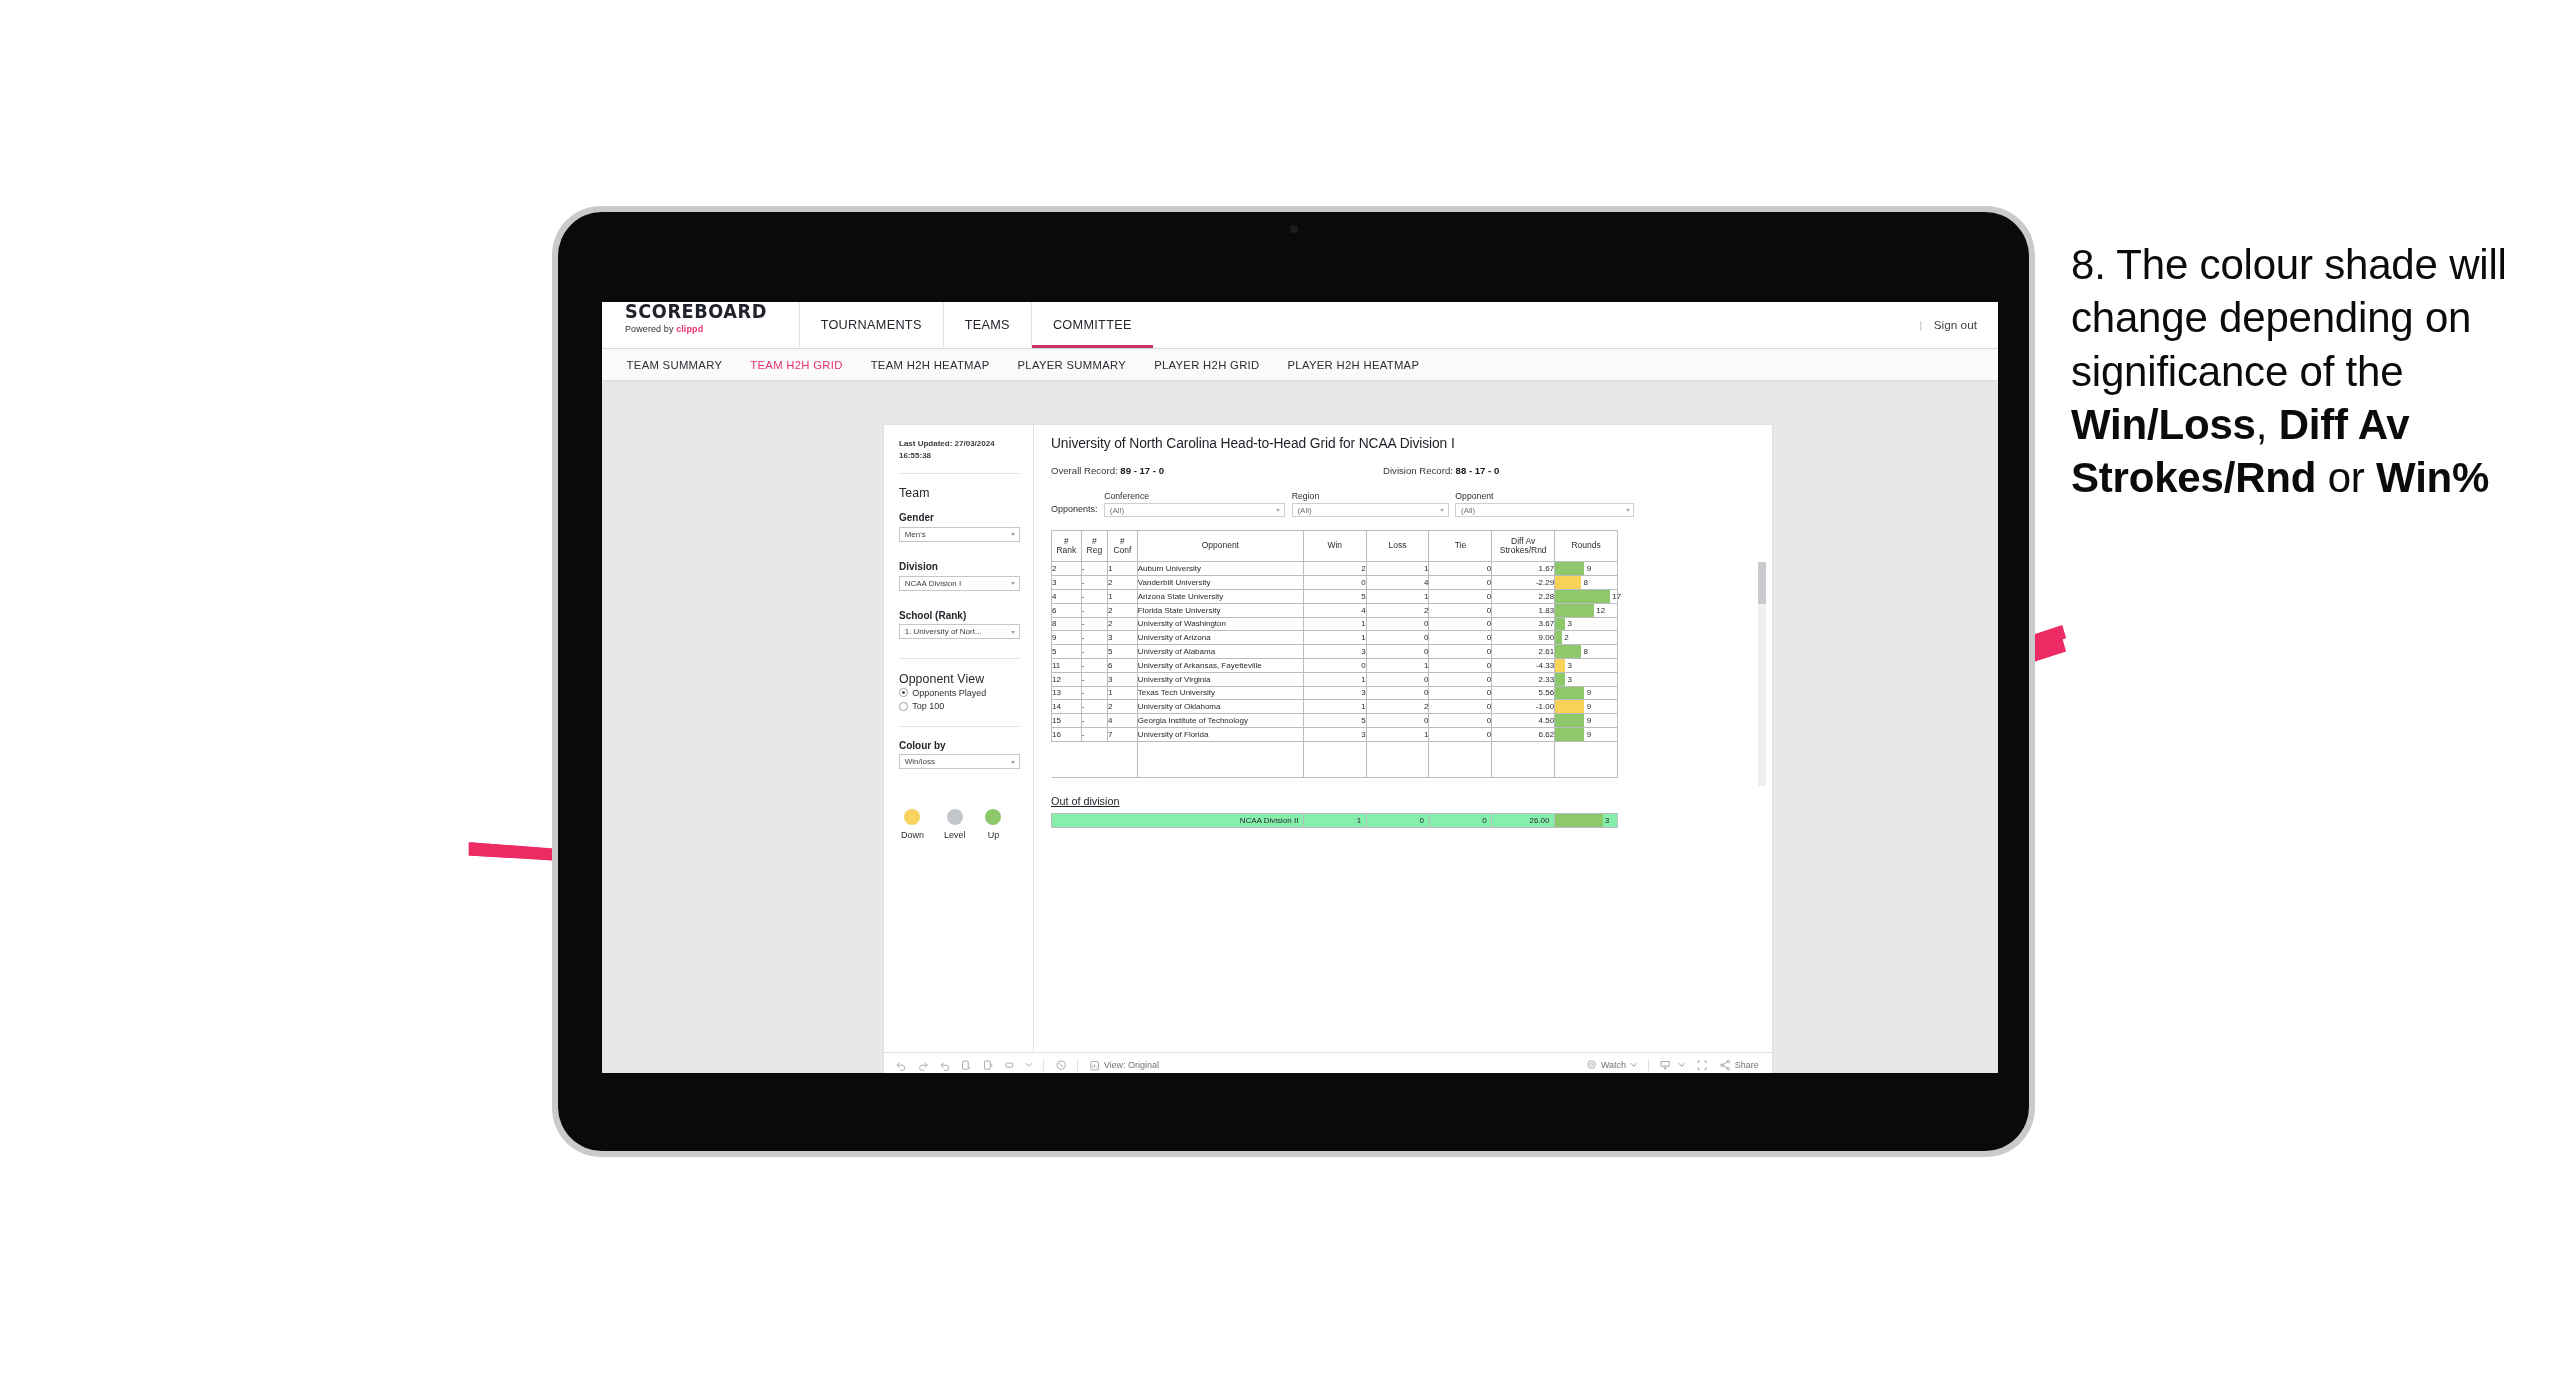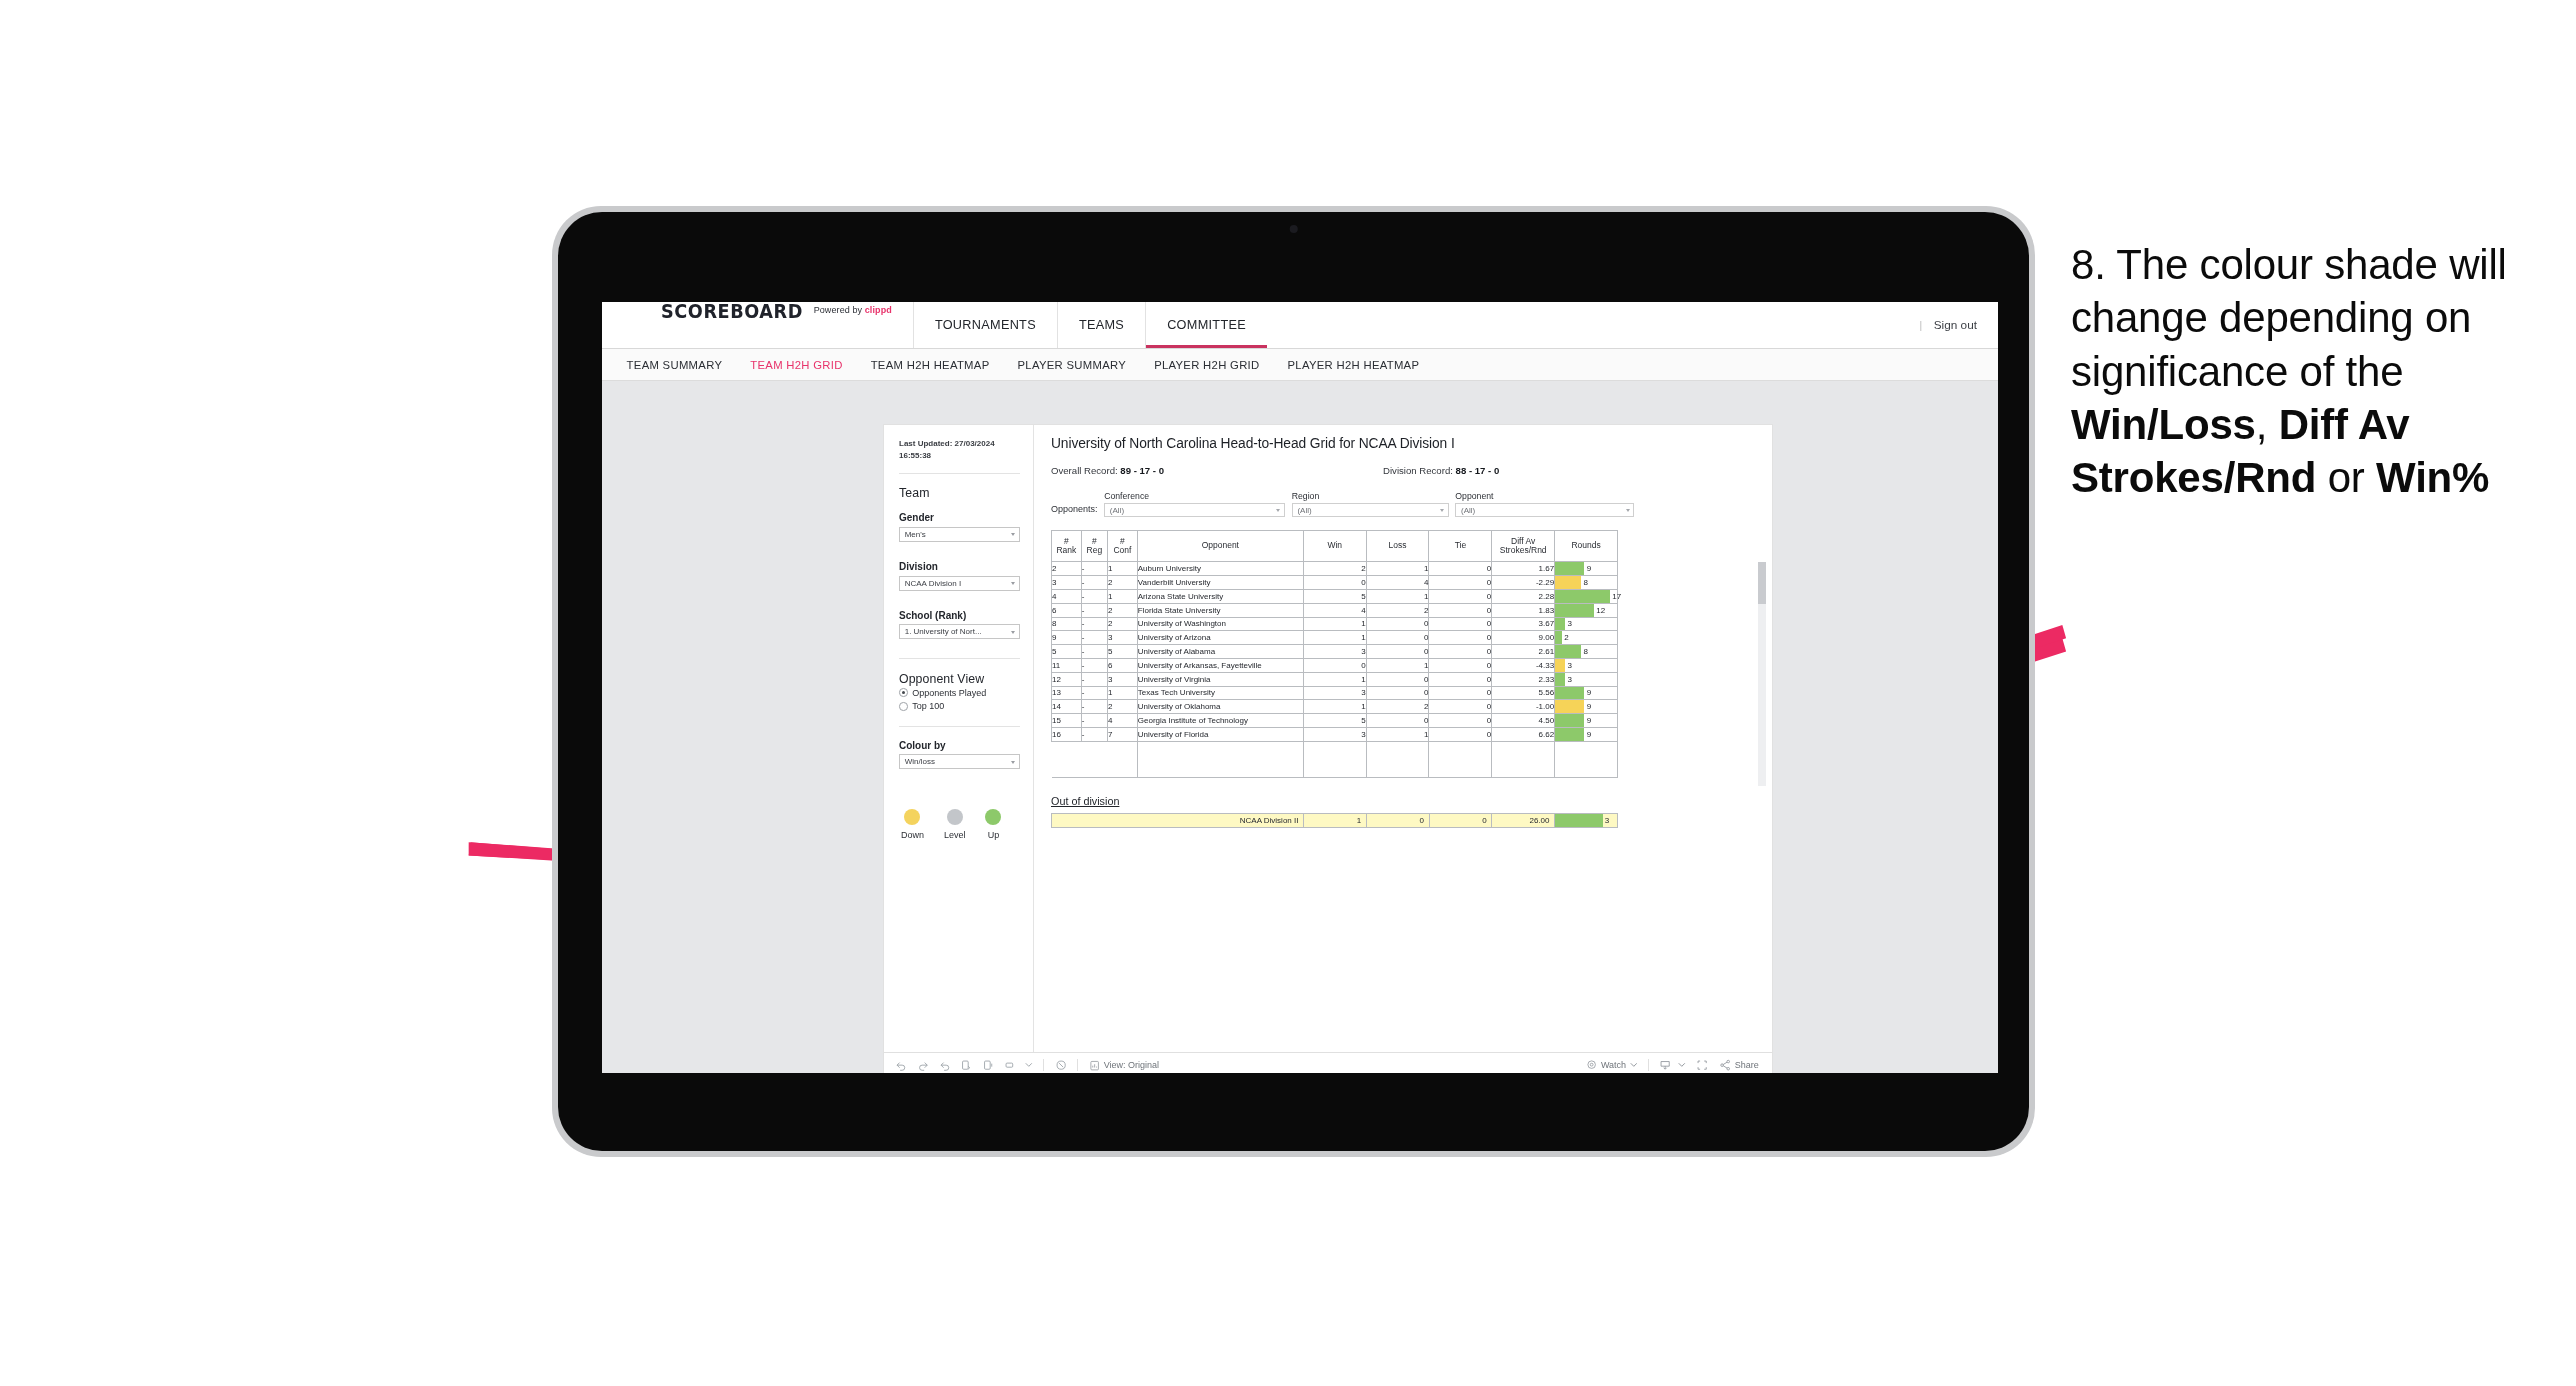--- a/index.html
+++ b/index.html
@@ -64,22 +64,22 @@
   }
 
   
   .topnav {
     height: 47px; background: #ffffff;
     display: flex; align-items: stretch;
     border-bottom: 0.9px solid #d8d8d8;
     position: relative;
   }
   .brand {
-    display: flex; flex-direction: row; justify-content: flex-start;
-    padding: 0 21px 0 23px; min-width: 142px; margin-left: 36px;
+    display: flex; flex-direction: column; justify-content: flex-start;
+    padding: 0 21px 0 23px; min-width: 142px;
   }
   .brand-title {
     font-family: "DejaVu Sans", sans-serif;
     font-weight: bold; font-size: 19px; letter-spacing: 0.6px;
     color: #20232b; line-height: 1;
     transform: scaleX(0.93); transform-origin: left center;
   }
   .brand-sub { font-size: 9px; color: #2c2f36; margin-top: 2.8px; letter-spacing: 0.1px; }
   .brand-sub em { font-style: normal; color: #e8336b; font-weight: bold; }
   .nav-tabs { display: flex; align-items: stretch; }
@@ -211,21 +211,21 @@
                  border-top: none; border-bottom: 0.9px solid #b9bcc0; background: #fff; }
   tr.spacer td.noborder { border-left: none; border-right: none; }
   .scrolltrack {
     position: absolute; right: -8.5px; top: 32px; width: 7.6px; height: 224px; background: #eeeff1;
   }
   .scrollthumb { position: absolute; left: 0; top: 0; width: 7.6px; height: 42px; background: #c9cbcf; }
 
   .ood-title { margin-top: 17px; font-size: 10.8px; color: #22252b; text-decoration: underline; }
   table.ood { border-collapse: collapse; table-layout: fixed; width: 567px; margin-top: 6.6px;
               font-size: 8px; color: #25282e; }
-  table.ood td { border: 0.9px solid #b9bcc0; height: 14px; vertical-align: middle; background: #fef9c3; }
+  table.ood td { border: 0.9px solid #b9bcc0; height: 14px; vertical-align: middle; background: #86efac; }
   .ood-name { width: 237px; text-align: right; padding-right: 4.7px; }
 
   
   .tbar {
     height: 24.6px; border-top: 0.9px solid #e0e0e0; background: #fff;
     display: flex; align-items: center; padding: 0 13.2px 0 11.3px;
     color: #9aa0a6; font-size: 9px;
   }
   .tbar .grp { display: flex; align-items: center; gap: 9.4px; }
   .tbar .sep { width: 0.9px; height: 12.3px; background: #e0e0e0; margin: 0 10.4px; }

